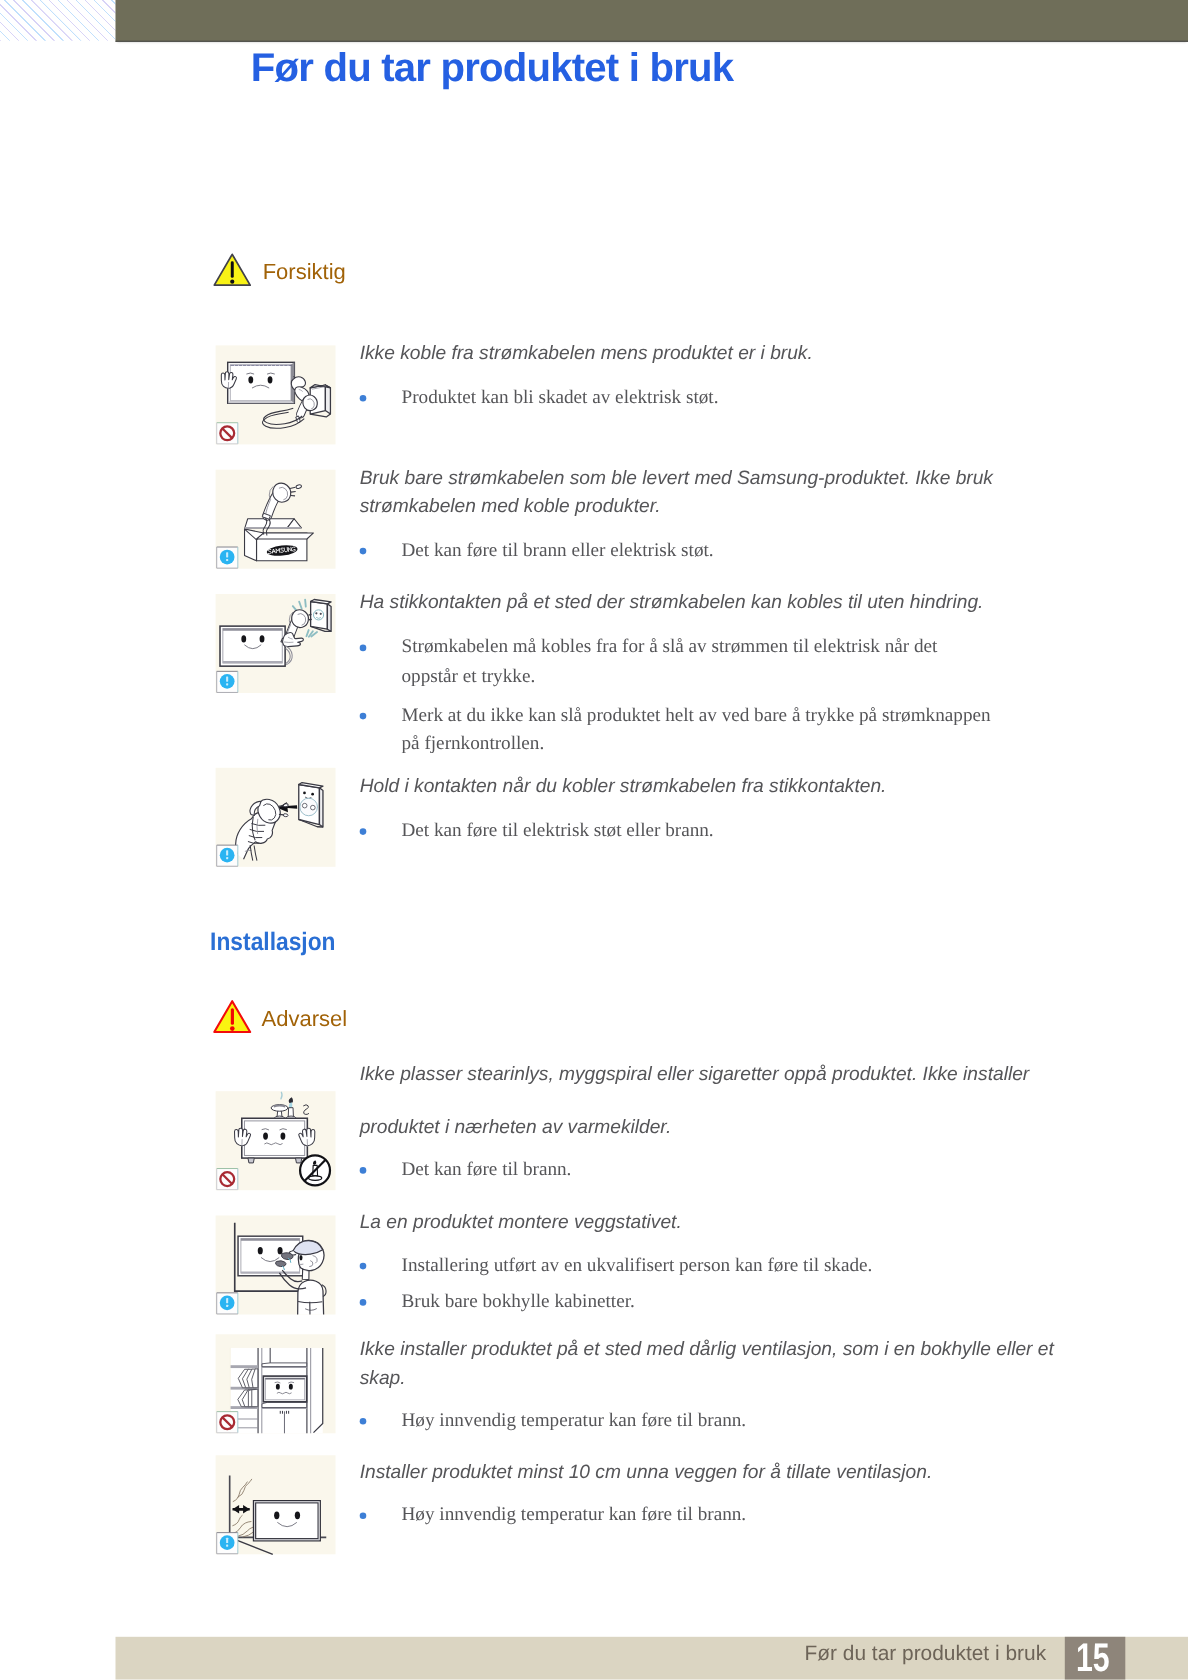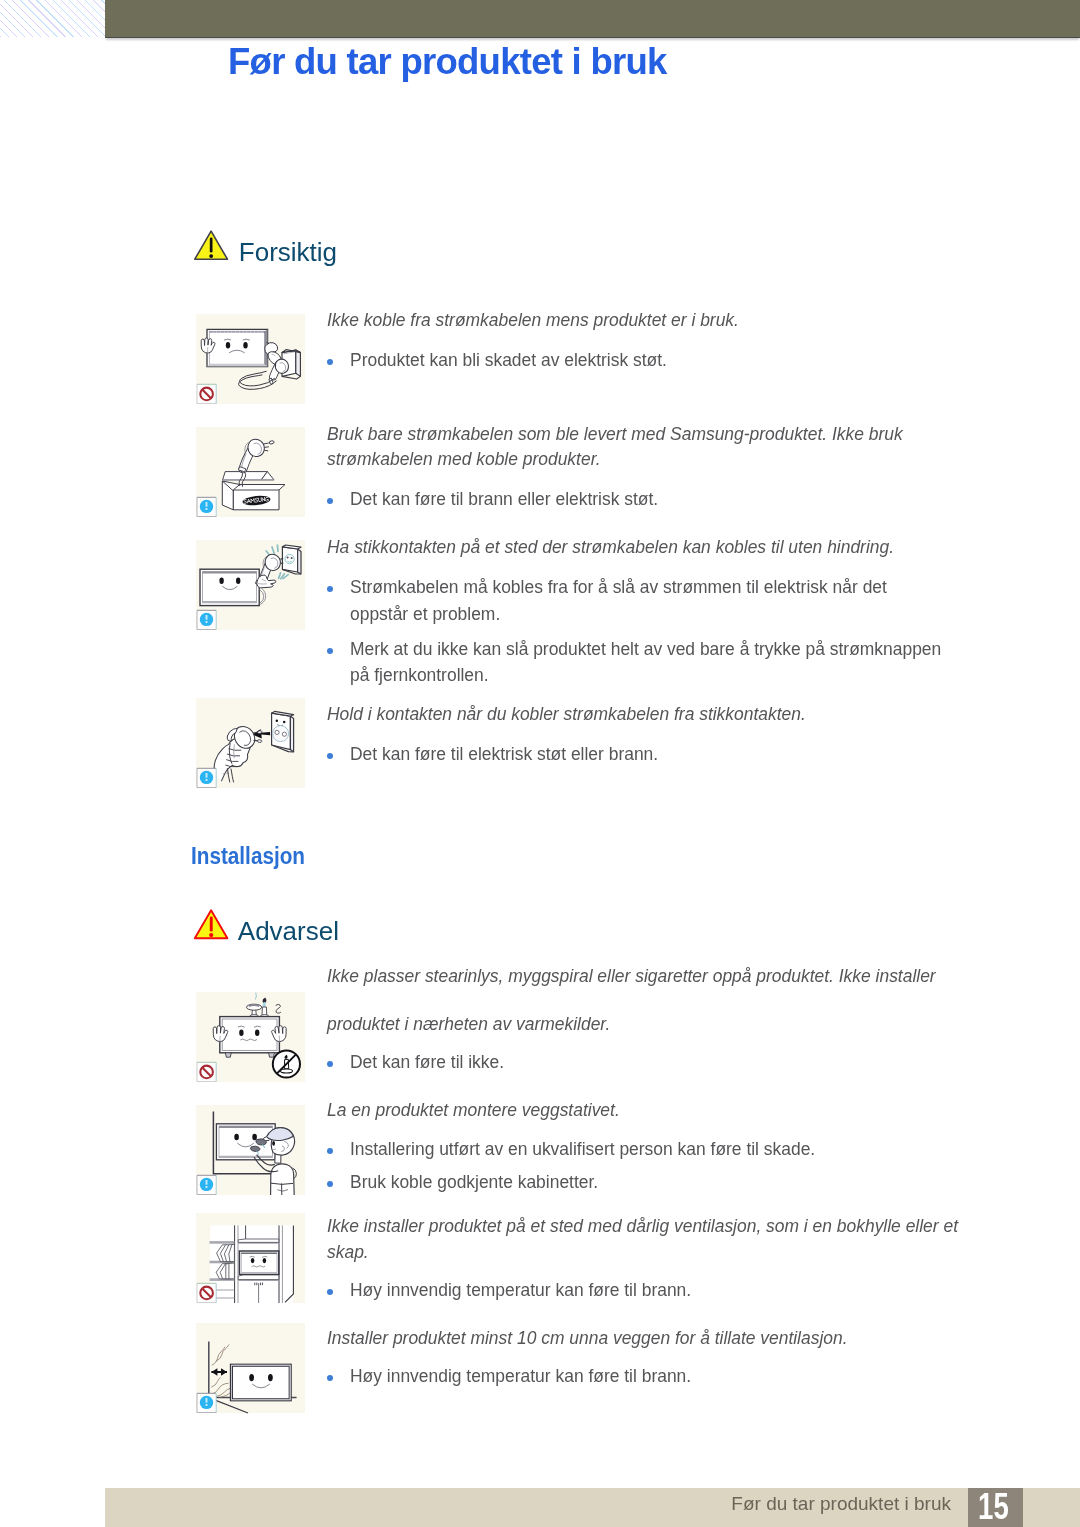--- a/index.html
+++ b/index.html
@@ -12,29 +12,29 @@
       rgba(255,255,255,0) 1.0px, rgba(255,255,255,0) 5.73px,
       rgba(176,216,252,.78) 5.73px, rgba(176,216,252,.78) 6.58px,
       rgba(255,255,255,0) 6.7px, rgba(255,255,255,0) 11.46px);}
   .topbar{position:absolute;left:105px;top:0;width:975px;height:38px;background:#6f6e59;box-sizing:border-box;
       border-bottom:1.6px solid #4a4a48;box-shadow:0 2.5px 2px -1px rgba(0,0,0,0.20);}
   .page-title{position:absolute;left:228px;top:0;font-size:36.5px;font-weight:bold;
       color:#2560e2;white-space:nowrap;letter-spacing:-0.73px;}
 
   .sec-head{position:absolute;font-size:23px;font-weight:bold;color:#2a6fd4;white-space:nowrap;
       display:inline-block;transform:scaleX(0.901);transform-origin:left center;}
-  .badge-lbl{position:absolute;font-size:26px;color:#0c4a6e;white-space:nowrap;}
+  .badge-lbl{position:absolute;font-size:20px;color:#a16207;white-space:nowrap;}
   .badge-ico{position:absolute;}
 
   .illus{position:absolute;width:109px;height:90px;background:#faf7ec;}
   .illus > svg{position:absolute;left:0;top:0;display:block;overflow:visible;}
 
   .ln{position:absolute;font-size:17.45px;color:#555558;white-space:nowrap;}
   .lead{left:327px;font-style:italic;}
-  .bt{left:350px;}
+  .bt{left:365px;font-family:Liberation Serif, serif;}
   .dot{position:absolute;left:327px;width:6px;height:6px;border-radius:50%;background:#3d7fd6;}
 
   .footer-bar{position:absolute;left:105px;top:1488px;width:975px;height:39px;background:#dbd5c2;}
   .footer-txt{position:absolute;left:601px;top:0;width:350px;text-align:right;font-size:19px;
       font-weight:normal;color:#6d6458;white-space:nowrap;}
   .footer-num{position:absolute;left:968px;top:1488px;width:54.5px;height:39px;background:#8e857a;color:#fff;
       font-size:36.5px;font-weight:bold;display:flex;align-items:center;justify-content:center;
       line-height:1;overflow:visible;padding-bottom:0px;box-sizing:border-box;}
   .footer-num > span{display:inline-block;transform:scaleX(0.755) translateX(-2.5px);transform-origin:center;}
 </style>
@@ -503,36 +503,36 @@
 <div class="ln lead" style="top:310px">Ikke koble fra strømkabelen mens produktet er i bruk.</div>
 <div class="dot" style="top:359px"></div>
 <div class="ln bt" style="top:350px">Produktet kan bli skadet av elektrisk støt.</div>
 <div class="ln lead" style="top:424px">Bruk bare strømkabelen som ble levert med Samsung-produktet. Ikke bruk</div>
 <div class="ln lead" style="top:449px">strømkabelen med koble produkter.</div>
 <div class="dot" style="top:498px"></div>
 <div class="ln bt" style="top:489px">Det kan føre til brann eller elektrisk støt.</div>
 <div class="ln lead" style="top:537px">Ha stikkontakten på et sted der strømkabelen kan kobles til uten hindring.</div>
 <div class="dot" style="top:586px"></div>
 <div class="ln bt" style="top:577px">Strømkabelen må kobles fra for å slå av strømmen til elektrisk når det</div>
-<div class="ln bt" style="top:604px">oppstår et problem.</div>
+<div class="ln bt" style="top:604px">oppstår et trykke.</div>
 <div class="dot" style="top:648px"></div>
 <div class="ln bt" style="top:639px">Merk at du ikke kan slå produktet helt av ved bare å trykke på strømknappen</div>
 <div class="ln bt" style="top:665px">på fjernkontrollen.</div>
 <div class="ln lead" style="top:704px">Hold i kontakten når du kobler strømkabelen fra stikkontakten.</div>
 <div class="dot" style="top:753px"></div>
 <div class="ln bt" style="top:744px">Det kan føre til elektrisk støt eller brann.</div>
 <div class="ln lead" style="top:966px">Ikke plasser stearinlys, myggspiral eller sigaretter oppå produktet. Ikke installer</div>
 <div class="ln lead" style="top:1014px">produktet i nærheten av varmekilder.</div>
 <div class="dot" style="top:1061px"></div>
-<div class="ln bt" style="top:1052px">Det kan føre til ikke.</div>
+<div class="ln bt" style="top:1052px">Det kan føre til brann.</div>
 <div class="ln lead" style="top:1100px">La en produktet montere veggstativet.</div>
 <div class="dot" style="top:1148px"></div>
 <div class="ln bt" style="top:1139px">Installering utført av en ukvalifisert person kan føre til skade.</div>
 <div class="dot" style="top:1181px"></div>
-<div class="ln bt" style="top:1172px">Bruk koble godkjente kabinetter.</div>
+<div class="ln bt" style="top:1172px">Bruk bare bokhylle kabinetter.</div>
 <div class="ln lead" style="top:1216px">Ikke installer produktet på et sted med dårlig ventilasjon, som i en bokhylle eller et</div>
 <div class="ln lead" style="top:1242px">skap.</div>
 <div class="dot" style="top:1289px"></div>
 <div class="ln bt" style="top:1280px">Høy innvendig temperatur kan føre til brann.</div>
 <div class="ln lead" style="top:1328px">Installer produktet minst 10 cm unna veggen for å tillate ventilasjon.</div>
 <div class="dot" style="top:1375px"></div>
 <div class="ln bt" style="top:1366px">Høy innvendig temperatur kan føre til brann.</div>
 
 <div class="footer-bar"></div>
 <div class="footer-txt" style="position:absolute;top:1493px;">Før du tar produktet i bruk</div>

